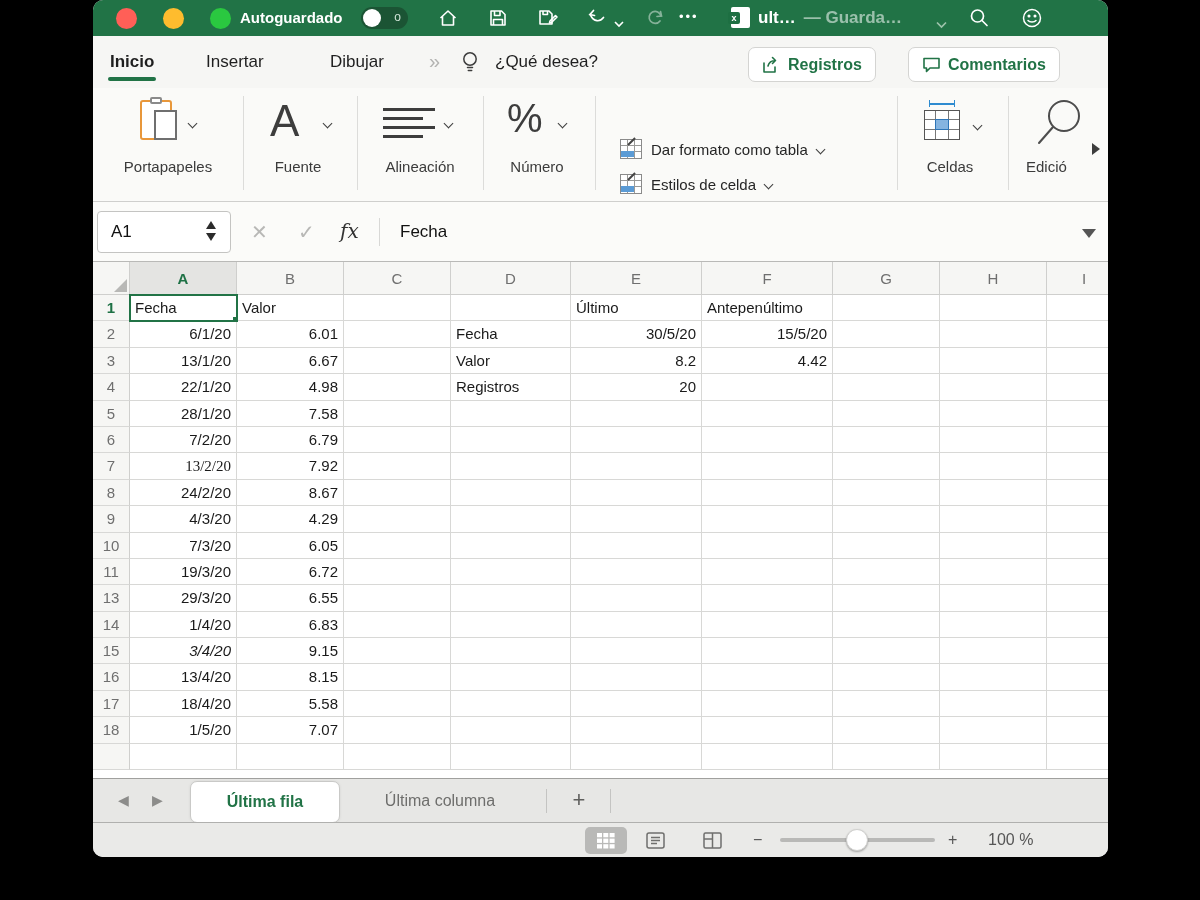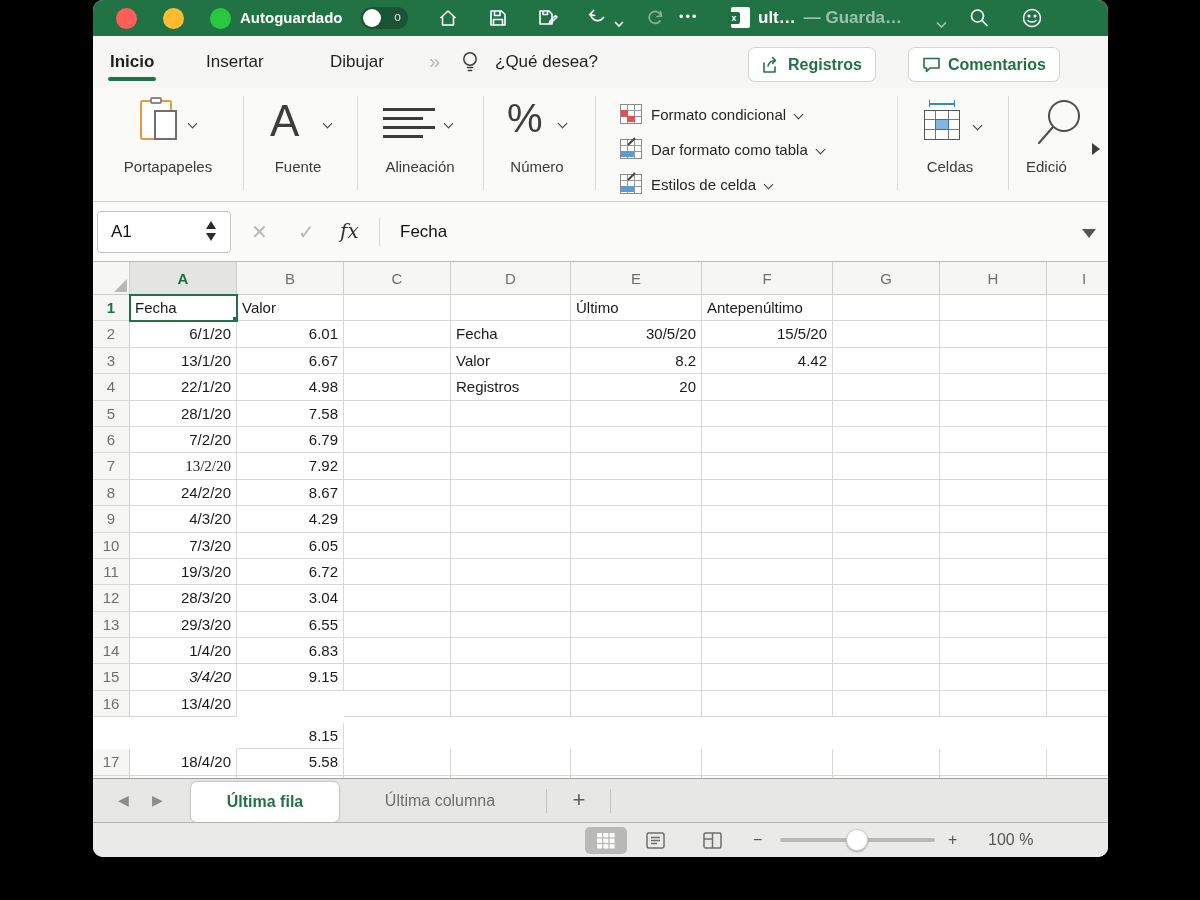--- a/index.html
+++ b/index.html
@@ -251,28 +251,20 @@
     </div>
     <div class="rdiv" style="left:390px"></div>
 
     <div>
       <span class="pct">%</span>
       <span class="chv abs" style="left:466px;top:32px"></span>
       <div class="rgroup-label" style="left:394px;width:100px">Número</div>
     </div>
     <div class="rdiv" style="left:502px"></div>
 
-    <div class="styles-row" style="top:12px">
-      <span class="sgrid">
-        <span class="blk" style="left:0;top:5px;width:7px;height:7px;background:#e05252"></span>
-        <span class="blk" style="left:6px;top:11px;width:8px;height:6px;background:#e05252"></span>
-      </span>
-      <span>Formato condicional</span>
-      <span class="chv"></span>
-    </div>
     <div class="styles-row" style="top:47px">
       <span class="sgrid">
         <span class="blk" style="left:0;top:11px;width:13px;height:6px;background:#5b9bd5"></span>
         <span class="blk" style="left:7px;top:4px;width:10px;height:2px;background:#444;transform:rotate(-45deg);transform-origin:left"></span>
       </span>
       <span>Dar formato como tabla</span>
       <span class="chv"></span>
     </div>
     <div class="styles-row" style="top:82px">
       <span class="sgrid">
@@ -462,32 +454,20 @@
           <div class="cell ar" style="width: 107px;">6.72</div>
           <div class="cell ar" style="width: 107px;"></div>
           <div class="cell al" style="width: 120px;"></div>
           <div class="cell ar" style="width: 131px;"></div>
           <div class="cell ar" style="width: 131px;"></div>
           <div class="cell ar" style="width: 107px;"></div>
           <div class="cell ar" style="width: 107px;"></div>
           <div class="cell ar" style="width: 75px;"></div>
         </div>
         <div class="grid-row">
-          <div class="row-num">12</div>
-          <div class="cell ar" style="width: 107px;">28/3/20</div>
-          <div class="cell ar" style="width: 107px;">3.04</div>
-          <div class="cell ar" style="width: 107px;"></div>
-          <div class="cell al" style="width: 120px;"></div>
-          <div class="cell ar" style="width: 131px;"></div>
-          <div class="cell ar" style="width: 131px;"></div>
-          <div class="cell ar" style="width: 107px;"></div>
-          <div class="cell ar" style="width: 107px;"></div>
-          <div class="cell ar" style="width: 75px;"></div>
-        </div>
-        <div class="grid-row">
           <div class="row-num">13</div>
           <div class="cell ar" style="width: 107px;">29/3/20</div>
           <div class="cell ar" style="width: 107px;">6.55</div>
           <div class="cell ar" style="width: 107px;"></div>
           <div class="cell al" style="width: 120px;"></div>
           <div class="cell ar" style="width: 131px;"></div>
           <div class="cell ar" style="width: 131px;"></div>
           <div class="cell ar" style="width: 107px;"></div>
           <div class="cell ar" style="width: 107px;"></div>
           <div class="cell ar" style="width: 75px;"></div>
@@ -512,21 +492,21 @@
           <div class="cell al" style="width: 120px;"></div>
           <div class="cell ar" style="width: 131px;"></div>
           <div class="cell ar" style="width: 131px;"></div>
           <div class="cell ar" style="width: 107px;"></div>
           <div class="cell ar" style="width: 107px;"></div>
           <div class="cell ar" style="width: 75px;"></div>
         </div>
         <div class="grid-row">
           <div class="row-num">16</div>
           <div class="cell ar" style="width: 107px;">13/4/20</div>
-          <div class="cell ar" style="width: 107px; margin-top: 32px;">8.15</div>
+          <div class="cell ar" style="width: 107px;">8.15</div>
           <div class="cell ar" style="width: 107px;"></div>
           <div class="cell al" style="width: 120px;"></div>
           <div class="cell ar" style="width: 131px;"></div>
           <div class="cell ar" style="width: 131px;"></div>
           <div class="cell ar" style="width: 107px;"></div>
           <div class="cell ar" style="width: 107px;"></div>
           <div class="cell ar" style="width: 75px;"></div>
         </div>
         <div class="grid-row">
           <div class="row-num">17</div>

